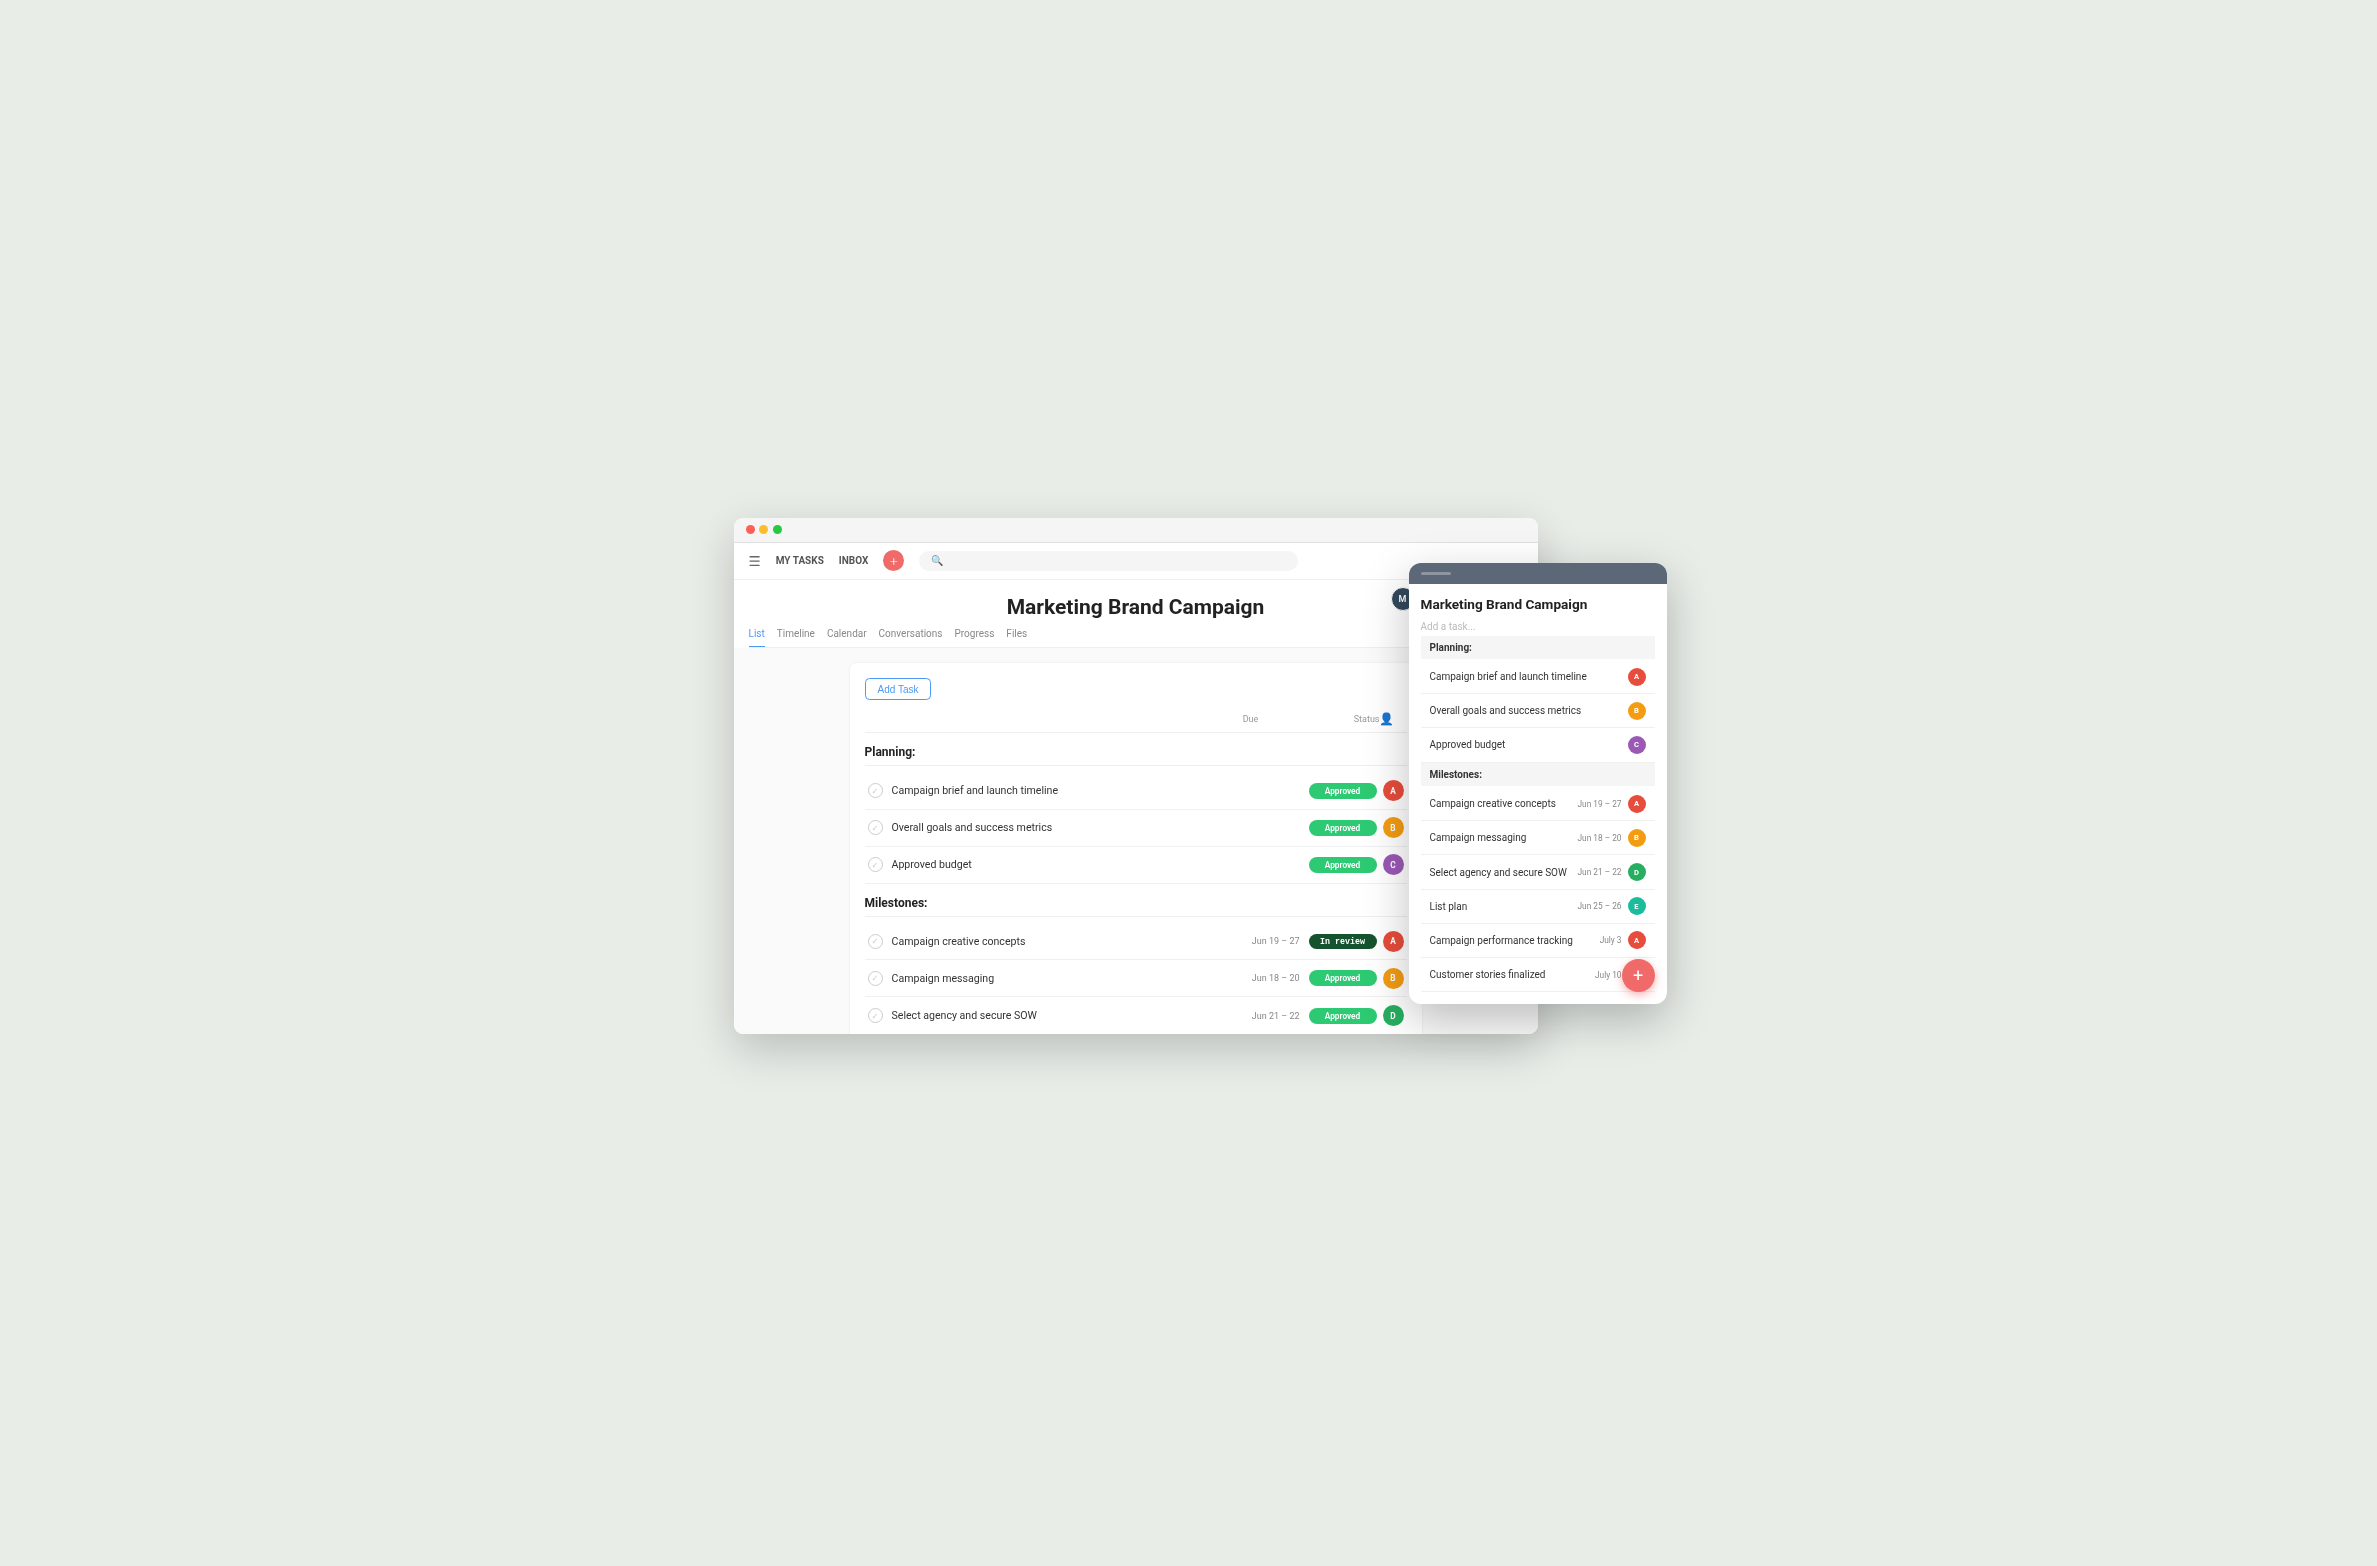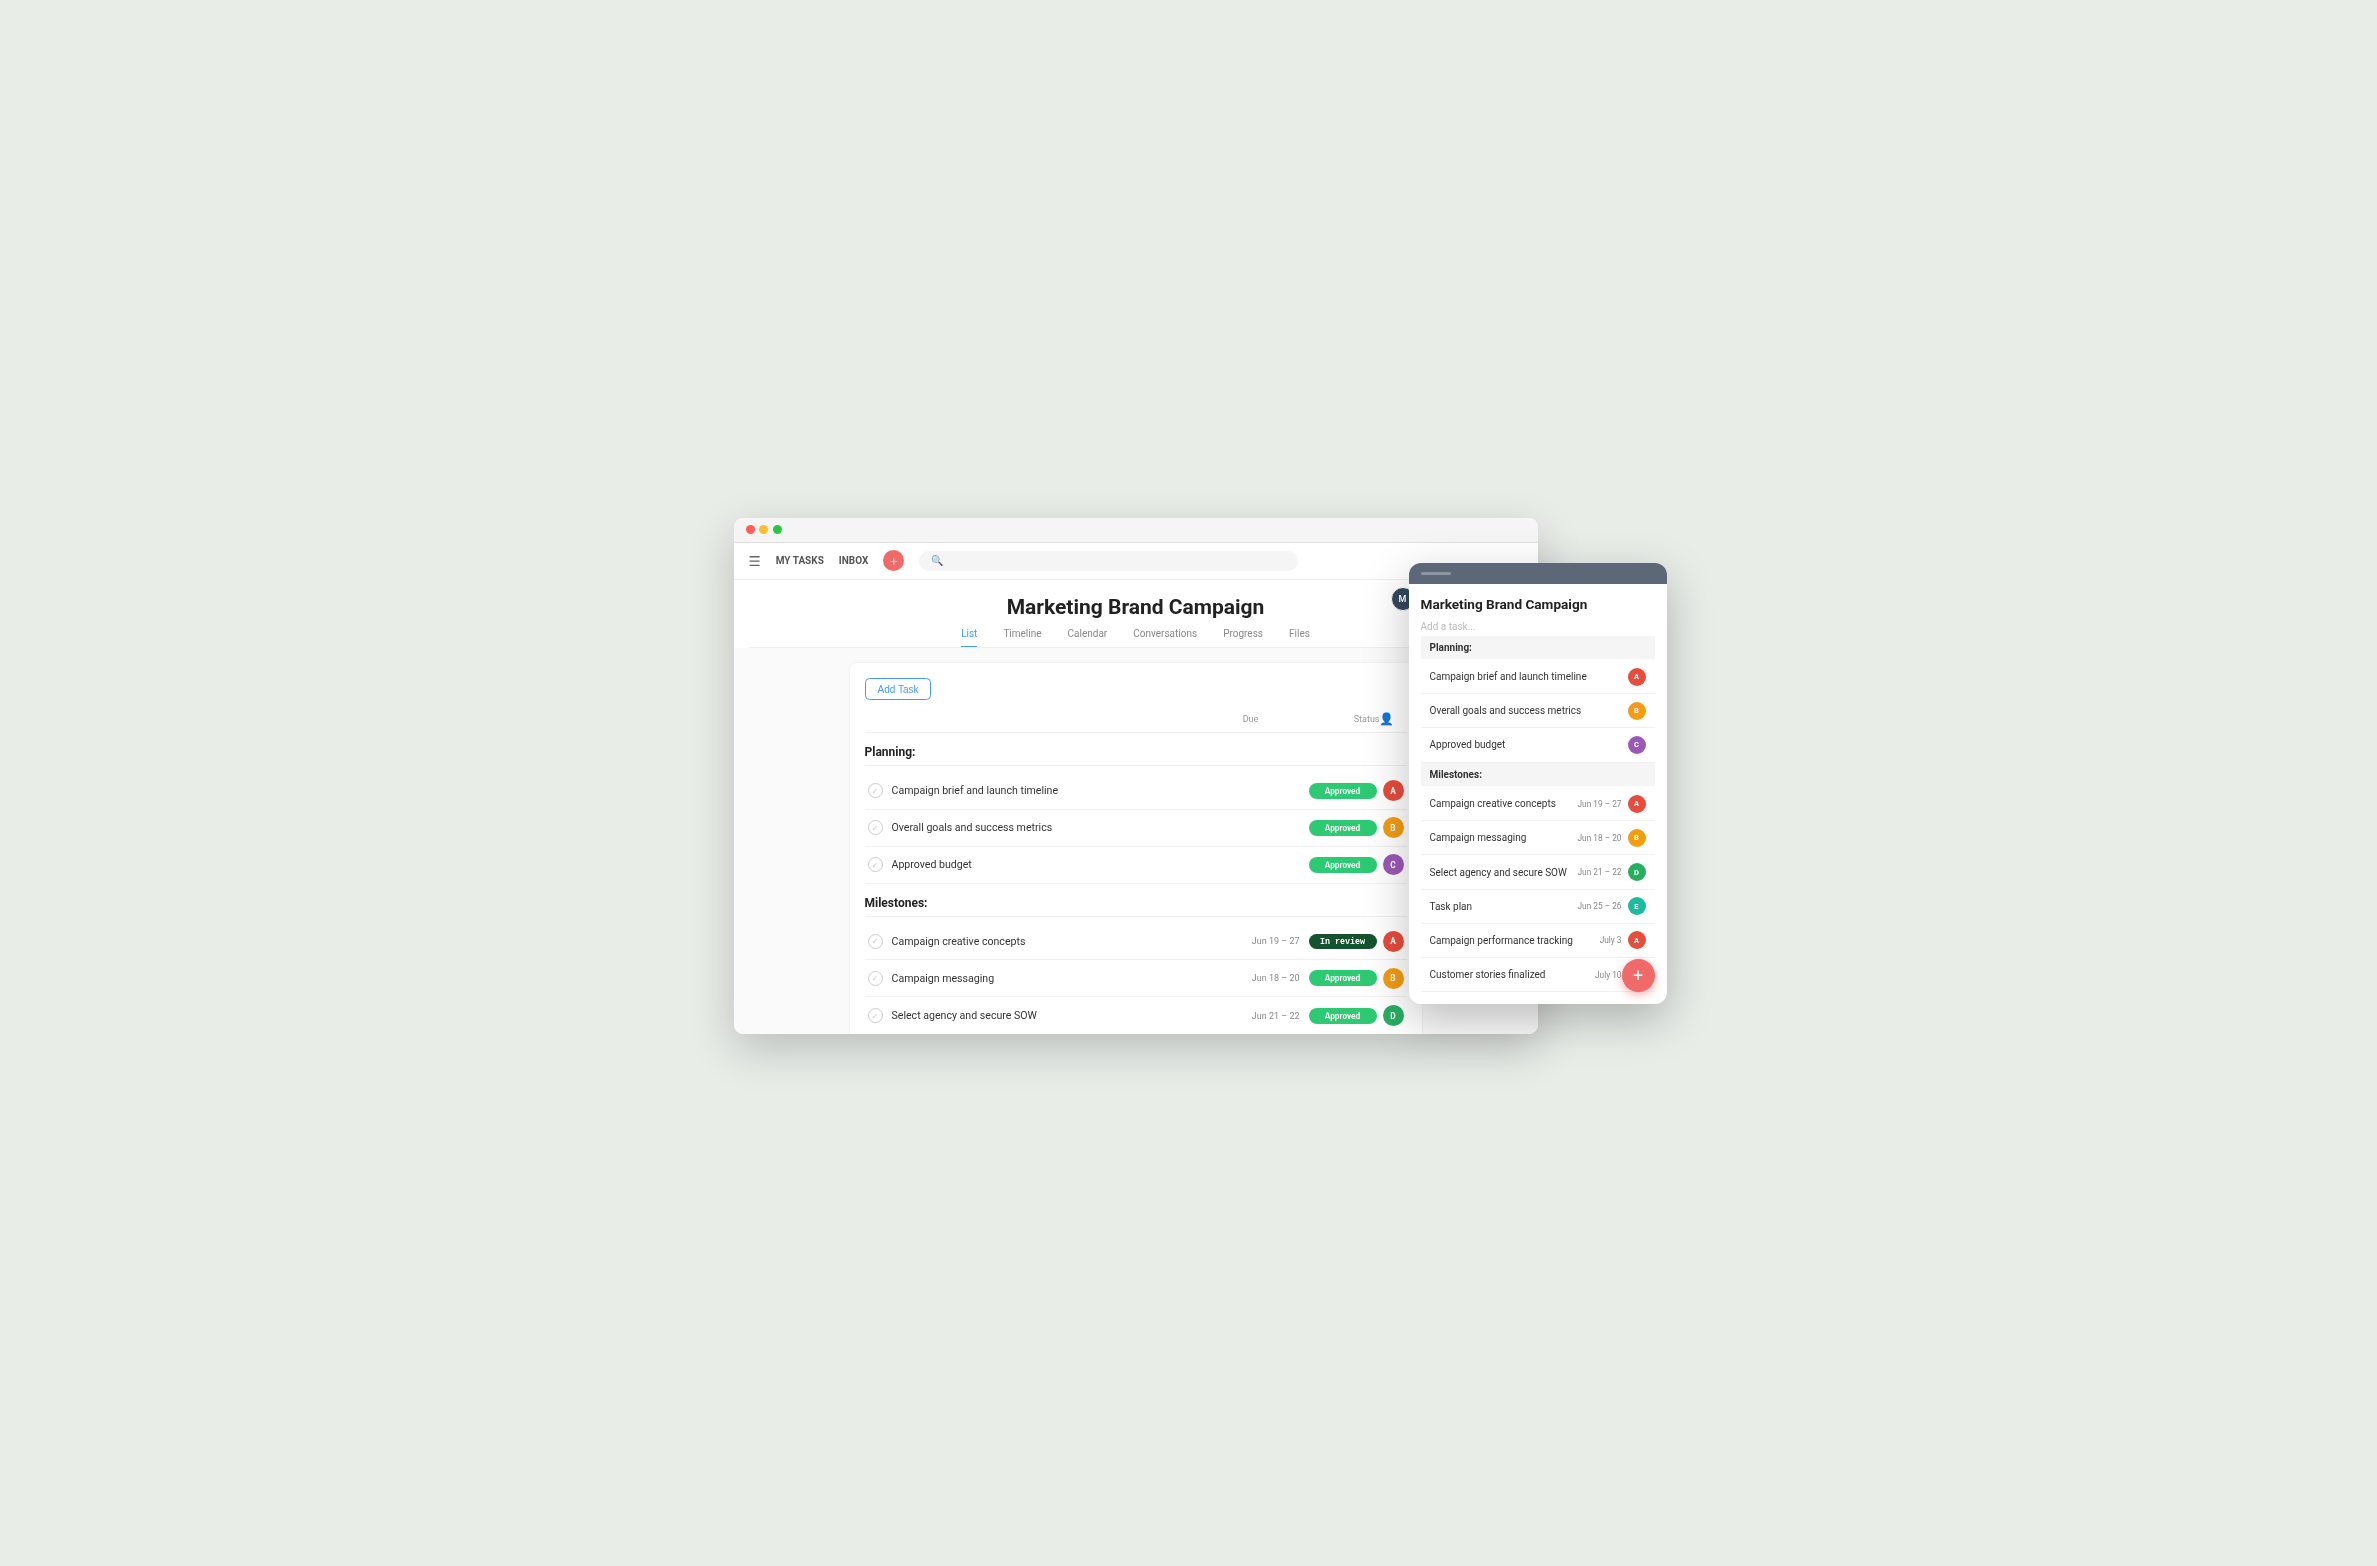--- a/index.html
+++ b/index.html
@@ -101,22 +101,21 @@
       position: relative;
     }
     .project-title {
       font-size: 21px;
       font-weight: 700;
       color: #222;
       margin-bottom: 9px;
     }
     .project-tabs {
       display: flex;
-      justify-content: center;
-      gap: 26px;
+      gap: 12px;
       border-bottom: 0.8px solid #eee;
       padding-bottom: 0;
     }
     .tab {
       font-size: 10px;
       color: #888;
       cursor: pointer;
       padding-bottom: 7.6px;
       border-bottom: 1.5px solid transparent;
     }
@@ -524,21 +523,21 @@
         <span class="panel-task-name">Campaign messaging</span>
         <span class="panel-task-due">Jun 18 – 20</span>
         <div class="panel-task-avatar av-yellow">B</div>
       </div>
       <div class="panel-task-row">
         <span class="panel-task-name">Select agency and secure SOW</span>
         <span class="panel-task-due">Jun 21 – 22</span>
         <div class="panel-task-avatar av-green">D</div>
       </div>
       <div class="panel-task-row">
-        <span class="panel-task-name">Task plan</span>
+        <span class="panel-task-name">List plan</span>
         <span class="panel-task-due">Jun 25 – 26</span>
         <div class="panel-task-avatar av-teal">E</div>
       </div>
       <div class="panel-task-row">
         <span class="panel-task-name">Campaign performance tracking</span>
         <span class="panel-task-due">July 3</span>
         <div class="panel-task-avatar av-red">A</div>
       </div>
       <div class="panel-task-row">
         <span class="panel-task-name">Customer stories finalized</span>

